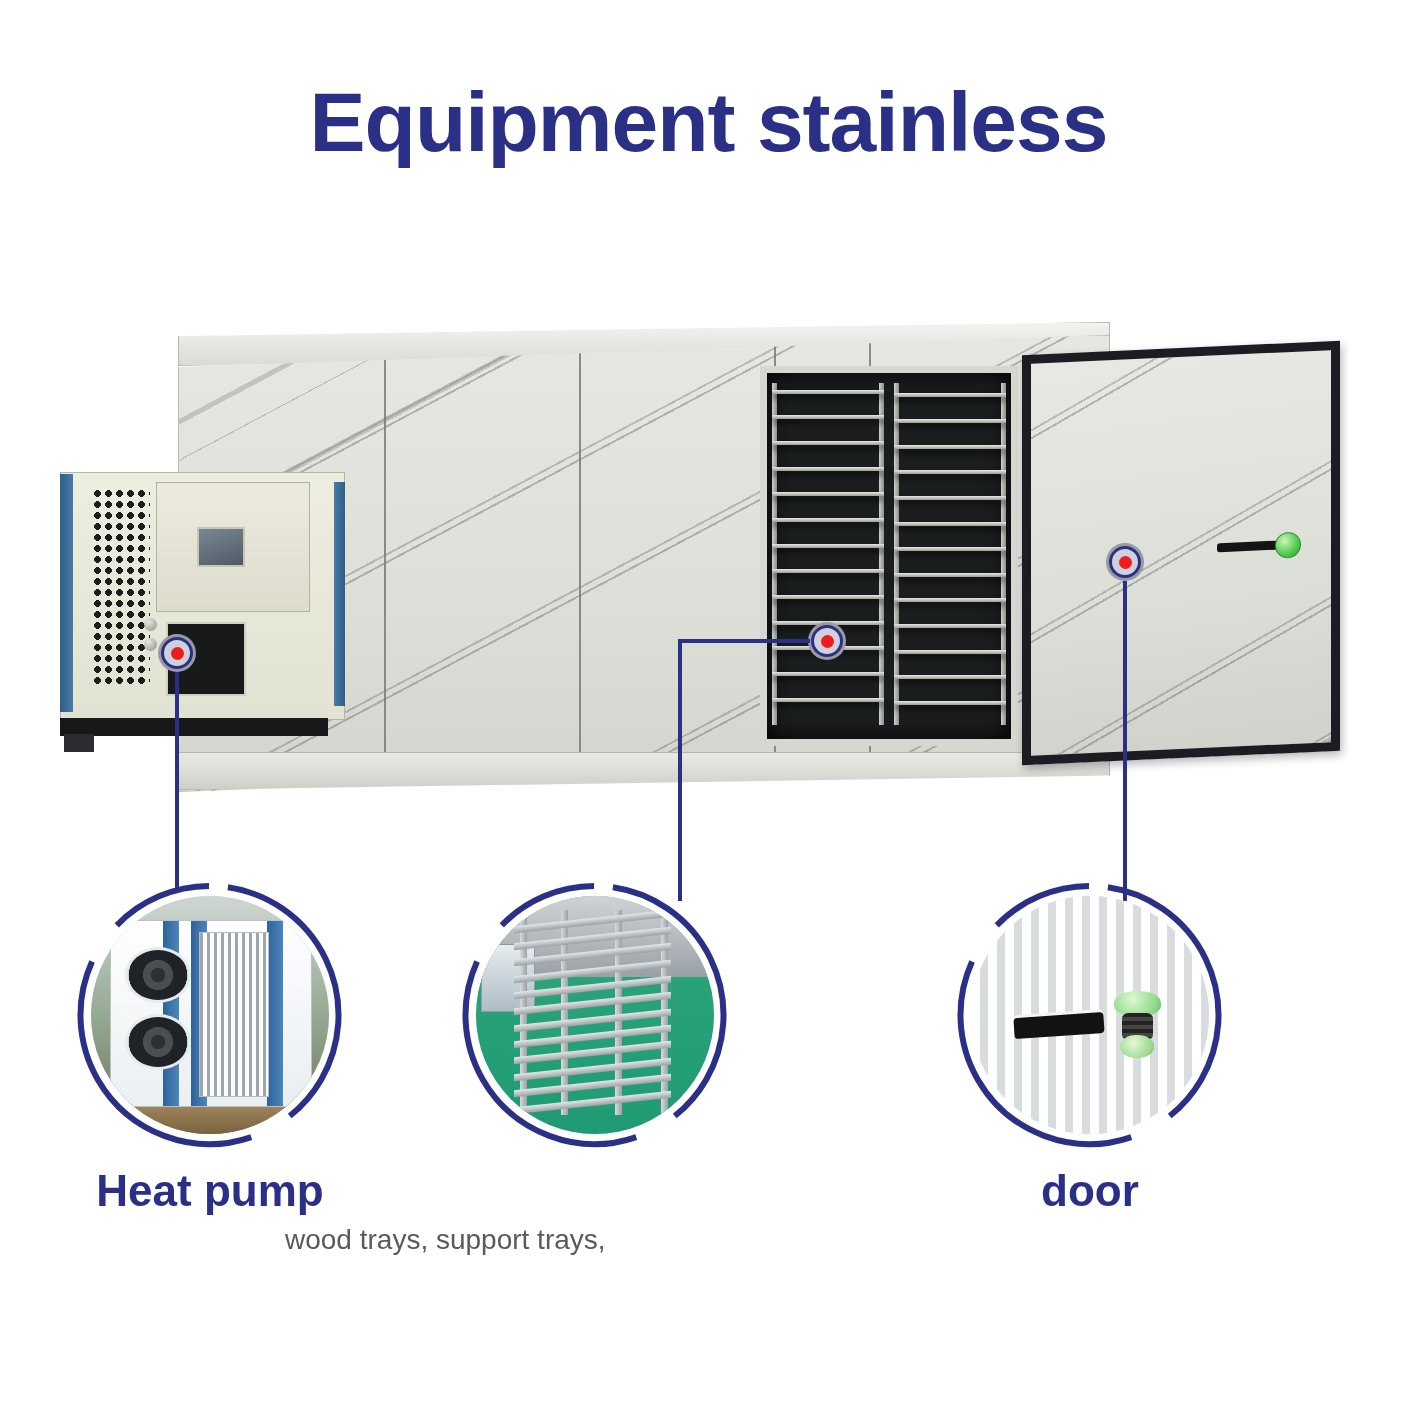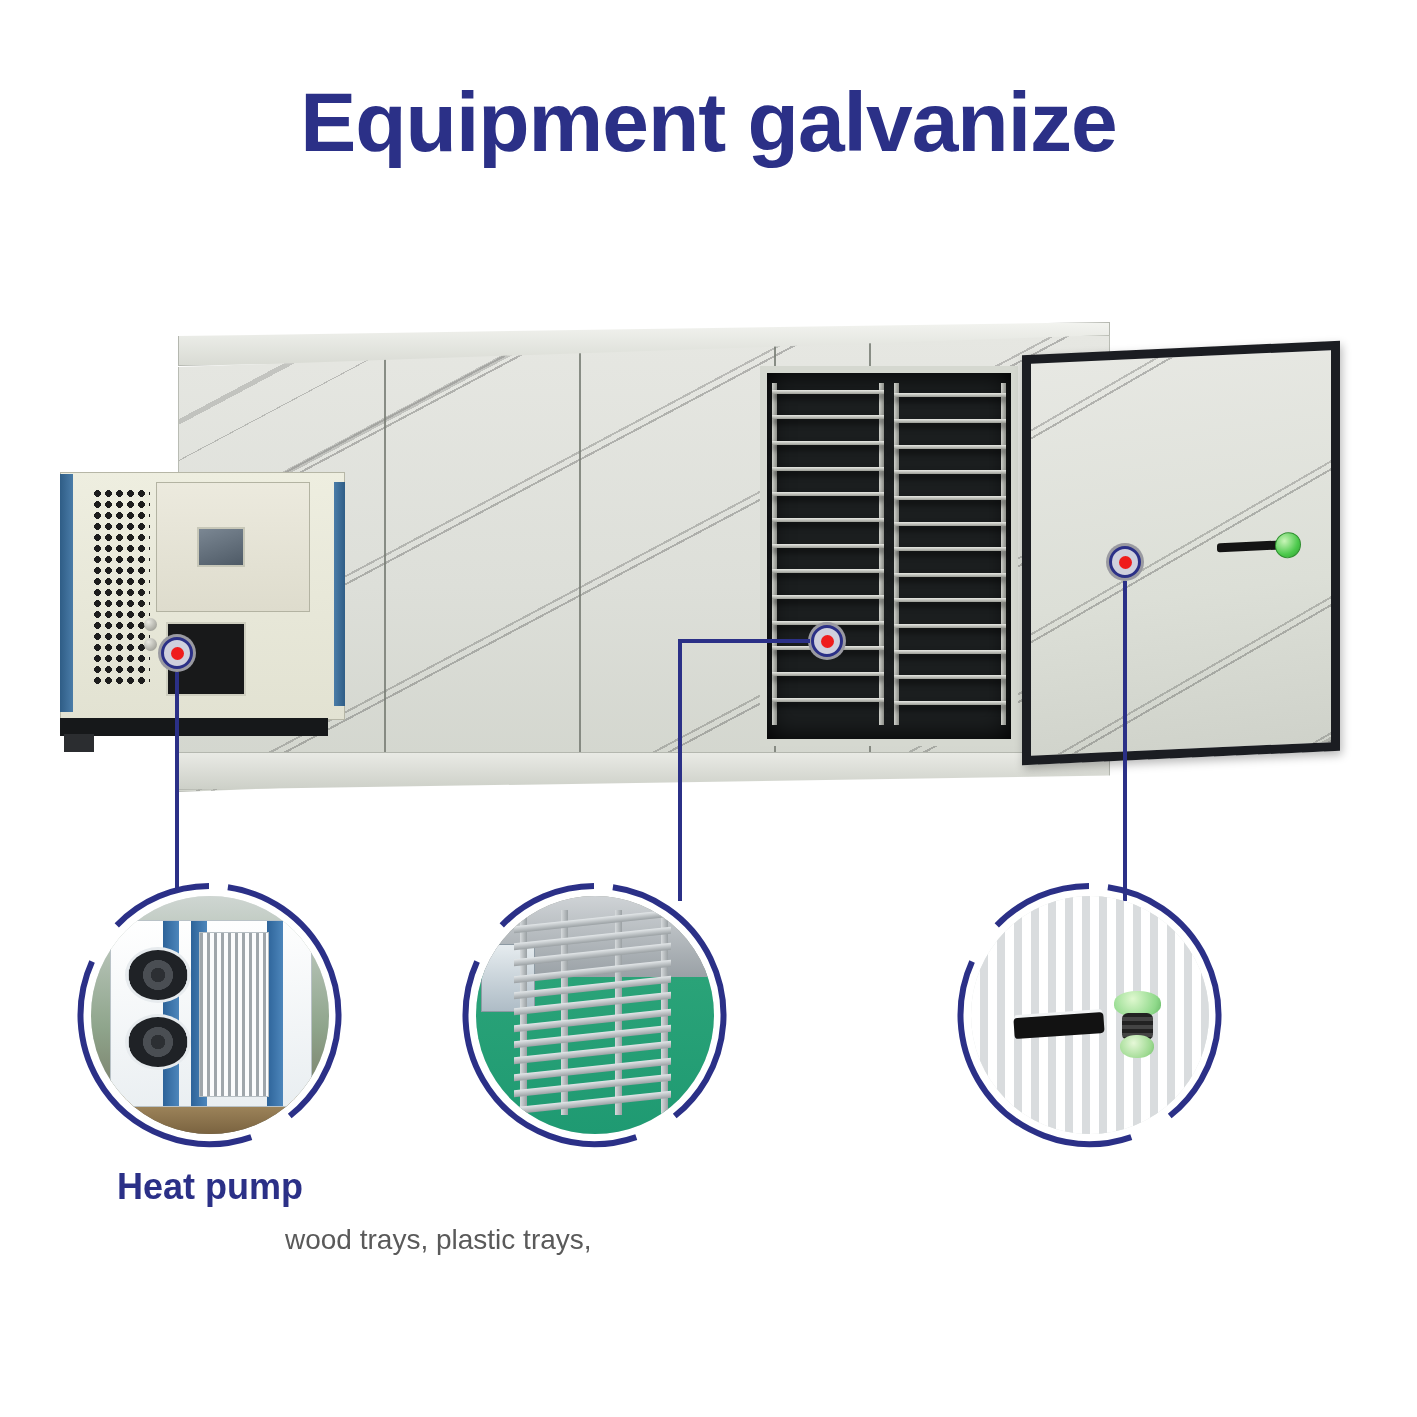--- a/index.html
+++ b/index.html
@@ -135,21 +135,21 @@
 
   
   .inset{position:absolute;width:270px;height:270px;}
   .inset .photo{
     position:absolute;left:16px;top:16px;width:238px;height:238px;border-radius:50%;
     overflow:hidden;background:#dfe4e3;
   }
   .inset .ring-arc{position:absolute;inset:0;}
   .inset-label{
     position:absolute;width:420px;text-align:center;left:50%;transform:translateX(-50%);
-    top:286px;font-size:36px;font-weight:700;color:#2b3087;white-space:nowrap;
+    top:286px;font-size:44px;font-weight:700;color:#2b3087;white-space:nowrap;
   }
   .inset-sub{
     position:absolute;left:50%;transform:translateX(-50%);top:344px;width:620px;
     text-align:left;font-size:28px;line-height:1.14;color:#5a5a5a;font-weight:400;
   }
   .inset-sub div{white-space:nowrap;}
 
   
   .hpi{position:absolute;inset:0;background:linear-gradient(180deg,#cfd6d2 0%,#8fa58c 55%,#6f6a58 100%);}
   .hpi .unit{position:absolute;left:8%;top:10%;width:84%;height:78%;
@@ -191,21 +191,21 @@
   .dri .knob .neck{position:absolute;left:18%;top:32%;width:64%;height:42%;border-radius:20%;
     background:repeating-linear-gradient(180deg,#222 0 4px,#444 4px 8px);}
   .dri .knob .base{position:absolute;left:14%;top:66%;width:70%;height:34%;border-radius:48%;
     background:radial-gradient(circle at 40% 35%,#e6f8d8,#9cd98f 70%,#6fba6a);}
 </style>
 </head>
 <body>
 
 <div id="stage">
 
-  <div class="page-title">Equipment galvanize</div>
+  <div class="page-title">Equipment stainless</div>
 
   <div class="machine">
 
     <div class="top-rail"></div>
 
     <div class="body-shell">
       <div class="film"></div>
       <div class="panel-seam" style="left:205px"></div>
       <div class="panel-seam" style="left:400px"></div>
       <div class="panel-seam" style="left:595px"></div>
@@ -339,33 +339,34 @@
           <div class="rail" style="top:76%"></div>
           <div class="rail" style="top:84%"></div>
           <div class="rail" style="top:92%"></div>
         </div>
       </div>
     </div>
     <svg class="ring-arc" viewBox="0 0 270 270">
       <path d="M135 6 a129 129 0 1 1 -1 0" fill="none" stroke="#2b3087" stroke-width="6" stroke-dasharray="300 44" stroke-dashoffset="-362"></path>
     </svg>
     <div class="inset-sub">
-      <div>wood trays, plastic trays,</div>
+      <div>wood trays, support trays,</div>
     </div>
   </div>
 
   <div class="inset" style="left:955px;top:880px">
     <div class="photo">
       <div class="dri">
         <div class="handle"></div>
         <div class="knob">
           <div class="cap"></div>
           <div class="neck"></div>
           <div class="base"></div>
         </div>
       </div>
     </div>
     <svg class="ring-arc" viewBox="0 0 270 270">
       <path d="M135 6 a129 129 0 1 1 -1 0" fill="none" stroke="#2b3087" stroke-width="6" stroke-dasharray="300 44" stroke-dashoffset="-362"></path>
     </svg>
+    <div class="inset-label">door</div>
   </div>
 
 </div>
 
 </body></html>

